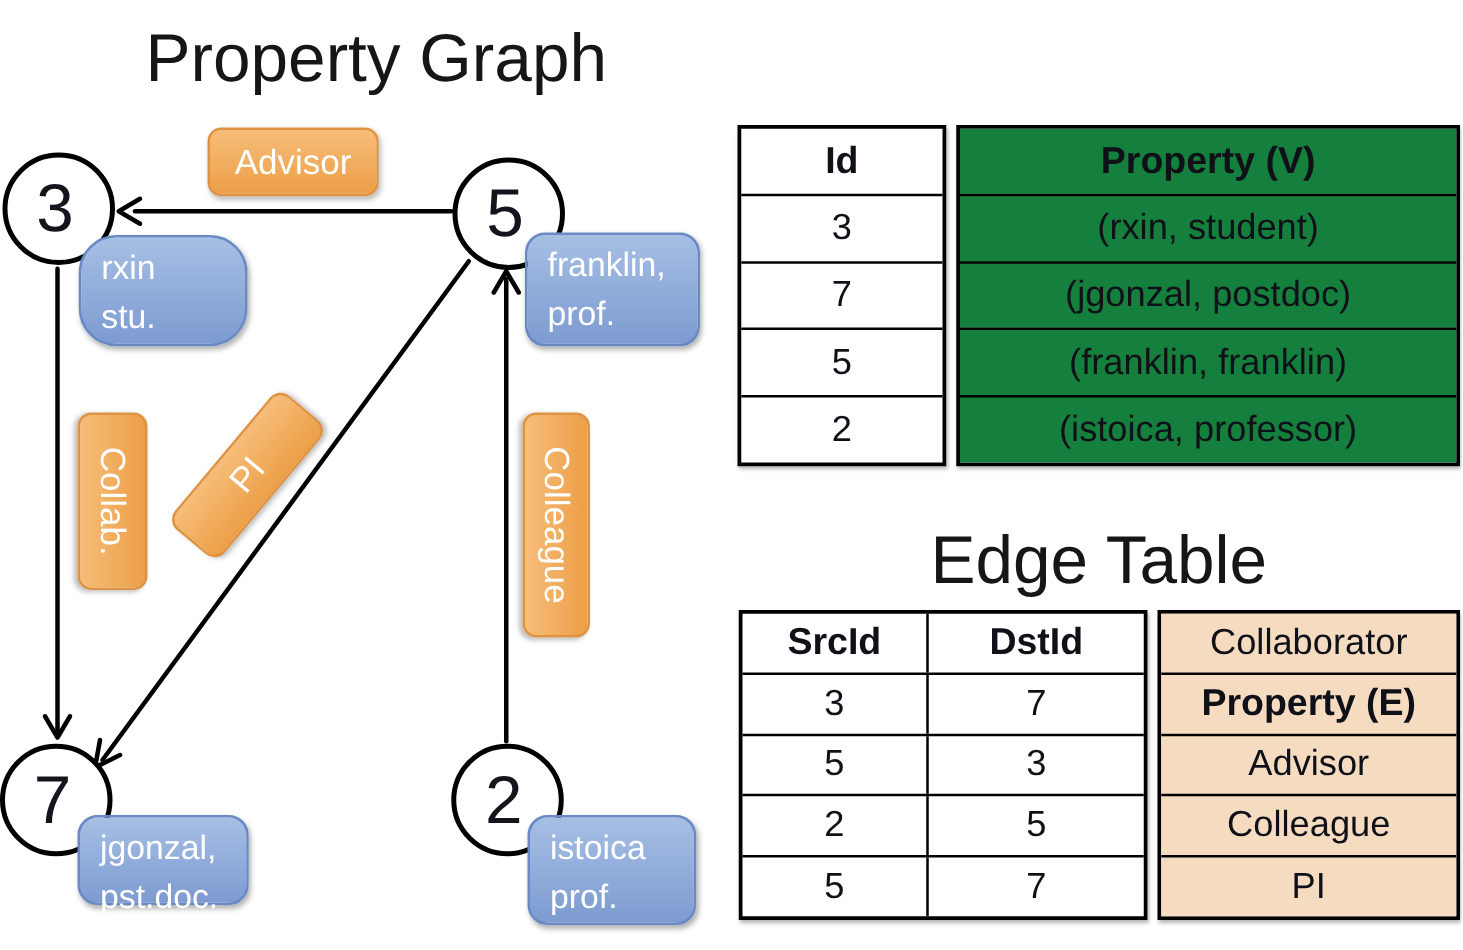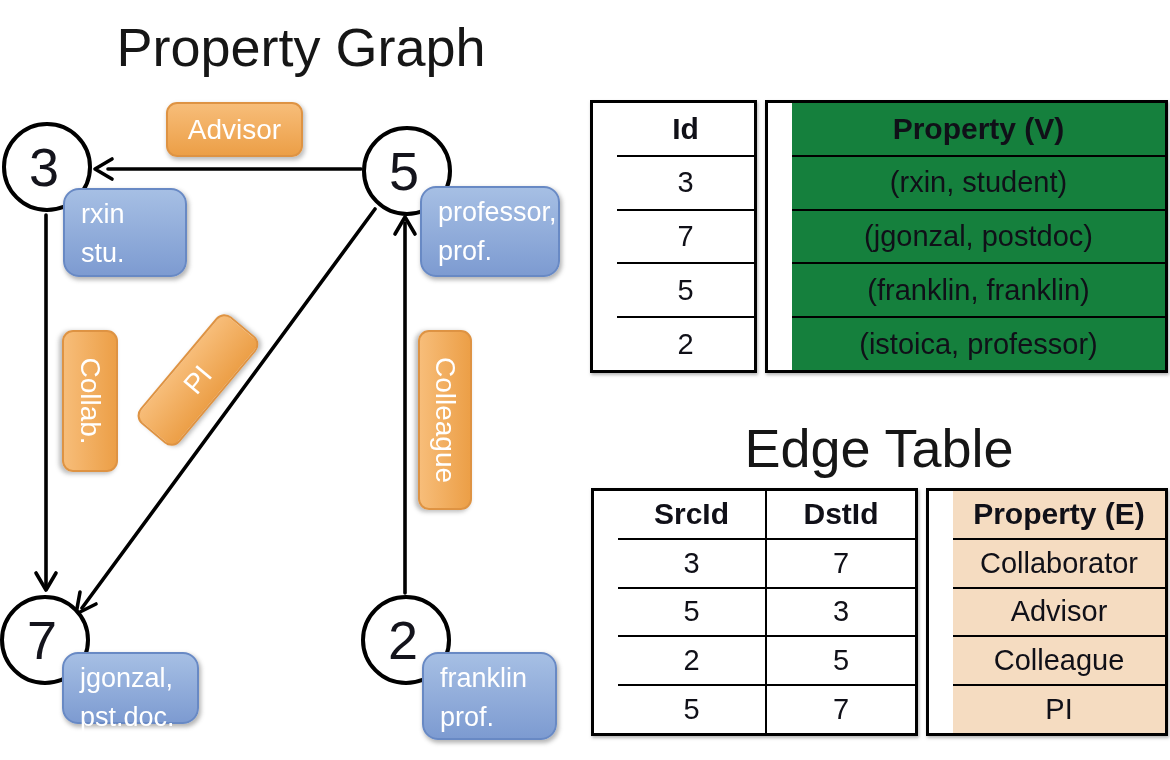--- a/index.html
+++ b/index.html
@@ -30,21 +30,21 @@
           box-shadow:1.5px 2.5px 4px rgba(90,90,90,.4);}
   .elabel.rot90{background:linear-gradient(to top,#f7bd79,#ec9f47);transform:rotate(90deg);}
   .elabel.rotpi{transform:rotate(-50deg);}
 
   .edges{position:absolute;left:0;top:0;pointer-events:none;}
 
   
   .tbl{position:absolute;display:flex;}
   .sub{display:flex;flex-direction:column;box-sizing:border-box;
        border:3px solid #000;background:#fff;
-       box-shadow:1px 2px 3px rgba(110,110,110,.5);padding-left:24px;}
+       box-shadow:1px 2px 3px rgba(110,110,110,.5);}
   .trow{flex:1;display:flex;align-items:center;justify-content:center;
         border-top:2px solid #000;font-size:29px;color:#101018;}
   .trow:first-child{border-top:none;}
   .hdr{font-weight:bold;font-size:30px;}
   .pair{justify-content:stretch;padding:0;}
   .cell{height:100%;display:flex;align-items:center;justify-content:center;}
   .cell.src{width:147px;border-right:2px solid #000;}
   .cell.dst{flex:1;}
   .bluecells .trow{background:#15803d;}
   .tancells .trow{background:#f5dcc1;}
@@ -80,34 +80,34 @@
   <div class="node" style="left:362px;top:126px;">
     <span>5</span>
   </div>
   <div class="node" style="left:0px;top:595px;">
     <span>7</span>
   </div>
   <div class="node" style="left:361px;top:595px;">
     <span>2</span>
   </div>
 
-  <div class="vprop" style="left:63px;top:188px;width:124px;height:89px;">
+  <div class="vprop" style="left:63px;top:188px;width:135px;height:89px;border-radius:30px;">
     <div>rxin</div>
     <div>stu.</div>
   </div>
   <div class="vprop" style="left:420px;top:186px;width:140px;height:91px;">
-    <div>professor,</div>
+    <div>franklin,</div>
     <div>prof.</div>
   </div>
   <div class="vprop" style="left:62px;top:652px;width:137px;height:72px;">
     <div>jgonzal,</div>
     <div>pst.doc.</div>
   </div>
   <div class="vprop" style="left:422px;top:652px;width:135px;height:88px;">
-    <div>franklin</div>
+    <div>istoica</div>
     <div>prof.</div>
   </div>
 
   <div class="elabel" style="left:166px;top:102px;width:137px;height:55px;">Advisor</div>
   <div class="elabel rot90" style="left:19px;top:373px;width:142px;height:56px;">Collab.</div>
   <div class="elabel rotpi" style="left:128px;top:354px;width:140px;height:52px;">PI</div>
   <div class="elabel rot90" style="left:355px;top:393px;width:180px;height:54px;">Colleague</div>
 
   <div class="tbl" style="left:590px;top:100px;width:578px;height:273px;">
     <div class="sub" style="width:167px;margin-right:8px;">
@@ -143,21 +143,21 @@
       <div class="trow pair">
         <div class="cell src">2</div>
         <div class="cell dst">5</div>
       </div>
       <div class="trow pair">
         <div class="cell src">5</div>
         <div class="cell dst">7</div>
       </div>
     </div>
     <div class="sub tancells" style="flex:1;">
+      <div class="trow">Collaborator</div>
       <div class="trow hdr">Property (E)</div>
-      <div class="trow">Collaborator</div>
       <div class="trow">Advisor</div>
       <div class="trow">Colleague</div>
       <div class="trow">PI</div>
     </div>
   </div>
 
 </div>
 
 </body></html>

